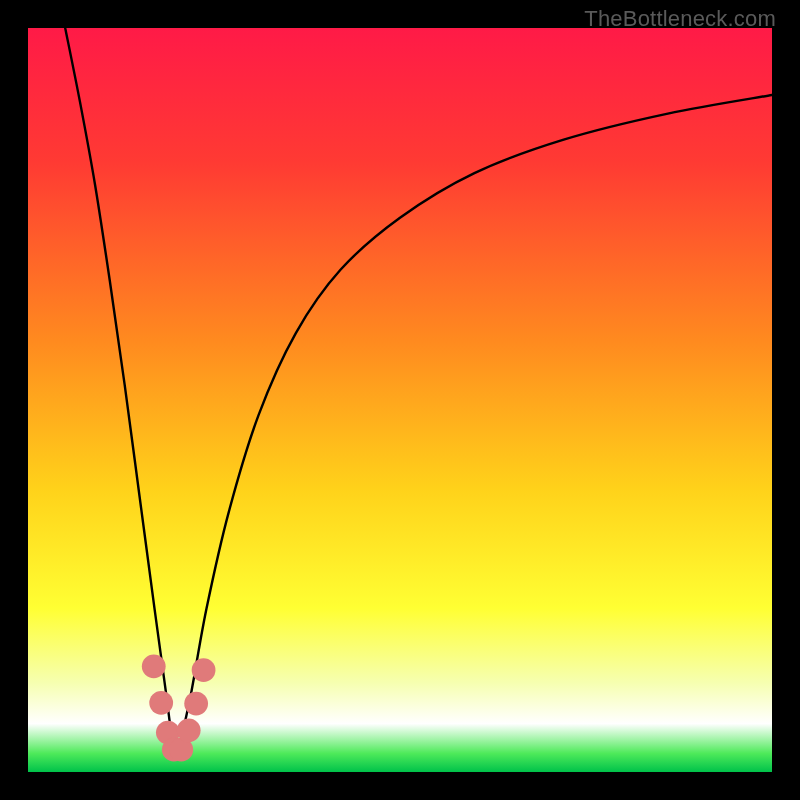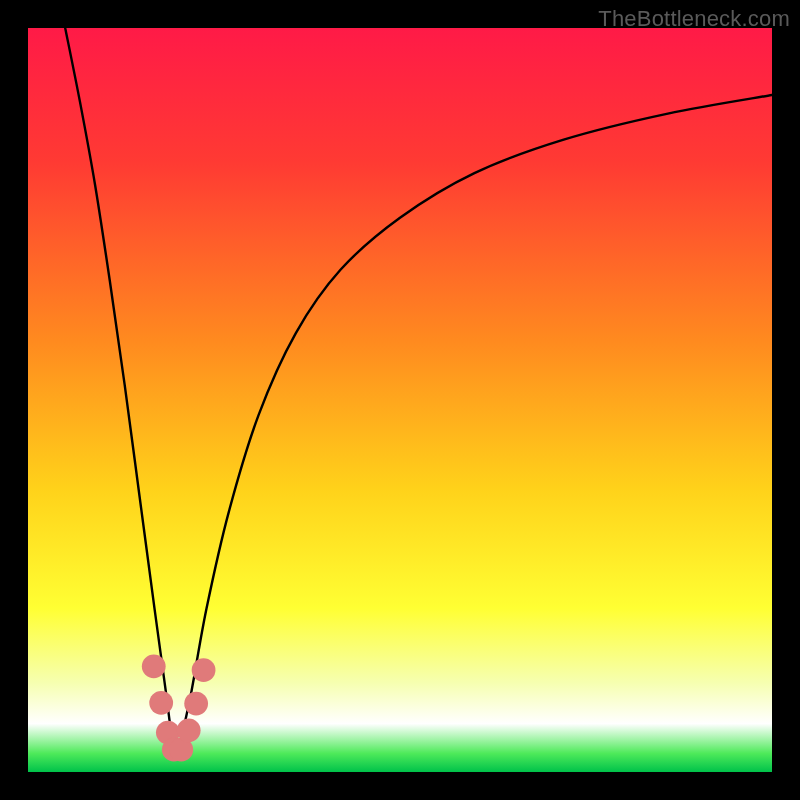--- a/index.html
+++ b/index.html
@@ -23,21 +23,21 @@
     position: absolute;
     left: 28px;
     top: 28px;
     width: 744px;
     height: 744px;
     overflow: hidden;
   }
   .watermark {
     position: absolute;
     top: 6px;
-    right: 10px;
+    right: 24px;
     color: #5a5a5a;
     font-size: 22px;
     font-weight: 500;
     letter-spacing: 0.2px;
     user-select: none;
   }
   svg { display: block; }
 </style>
 </head>
 <body>

